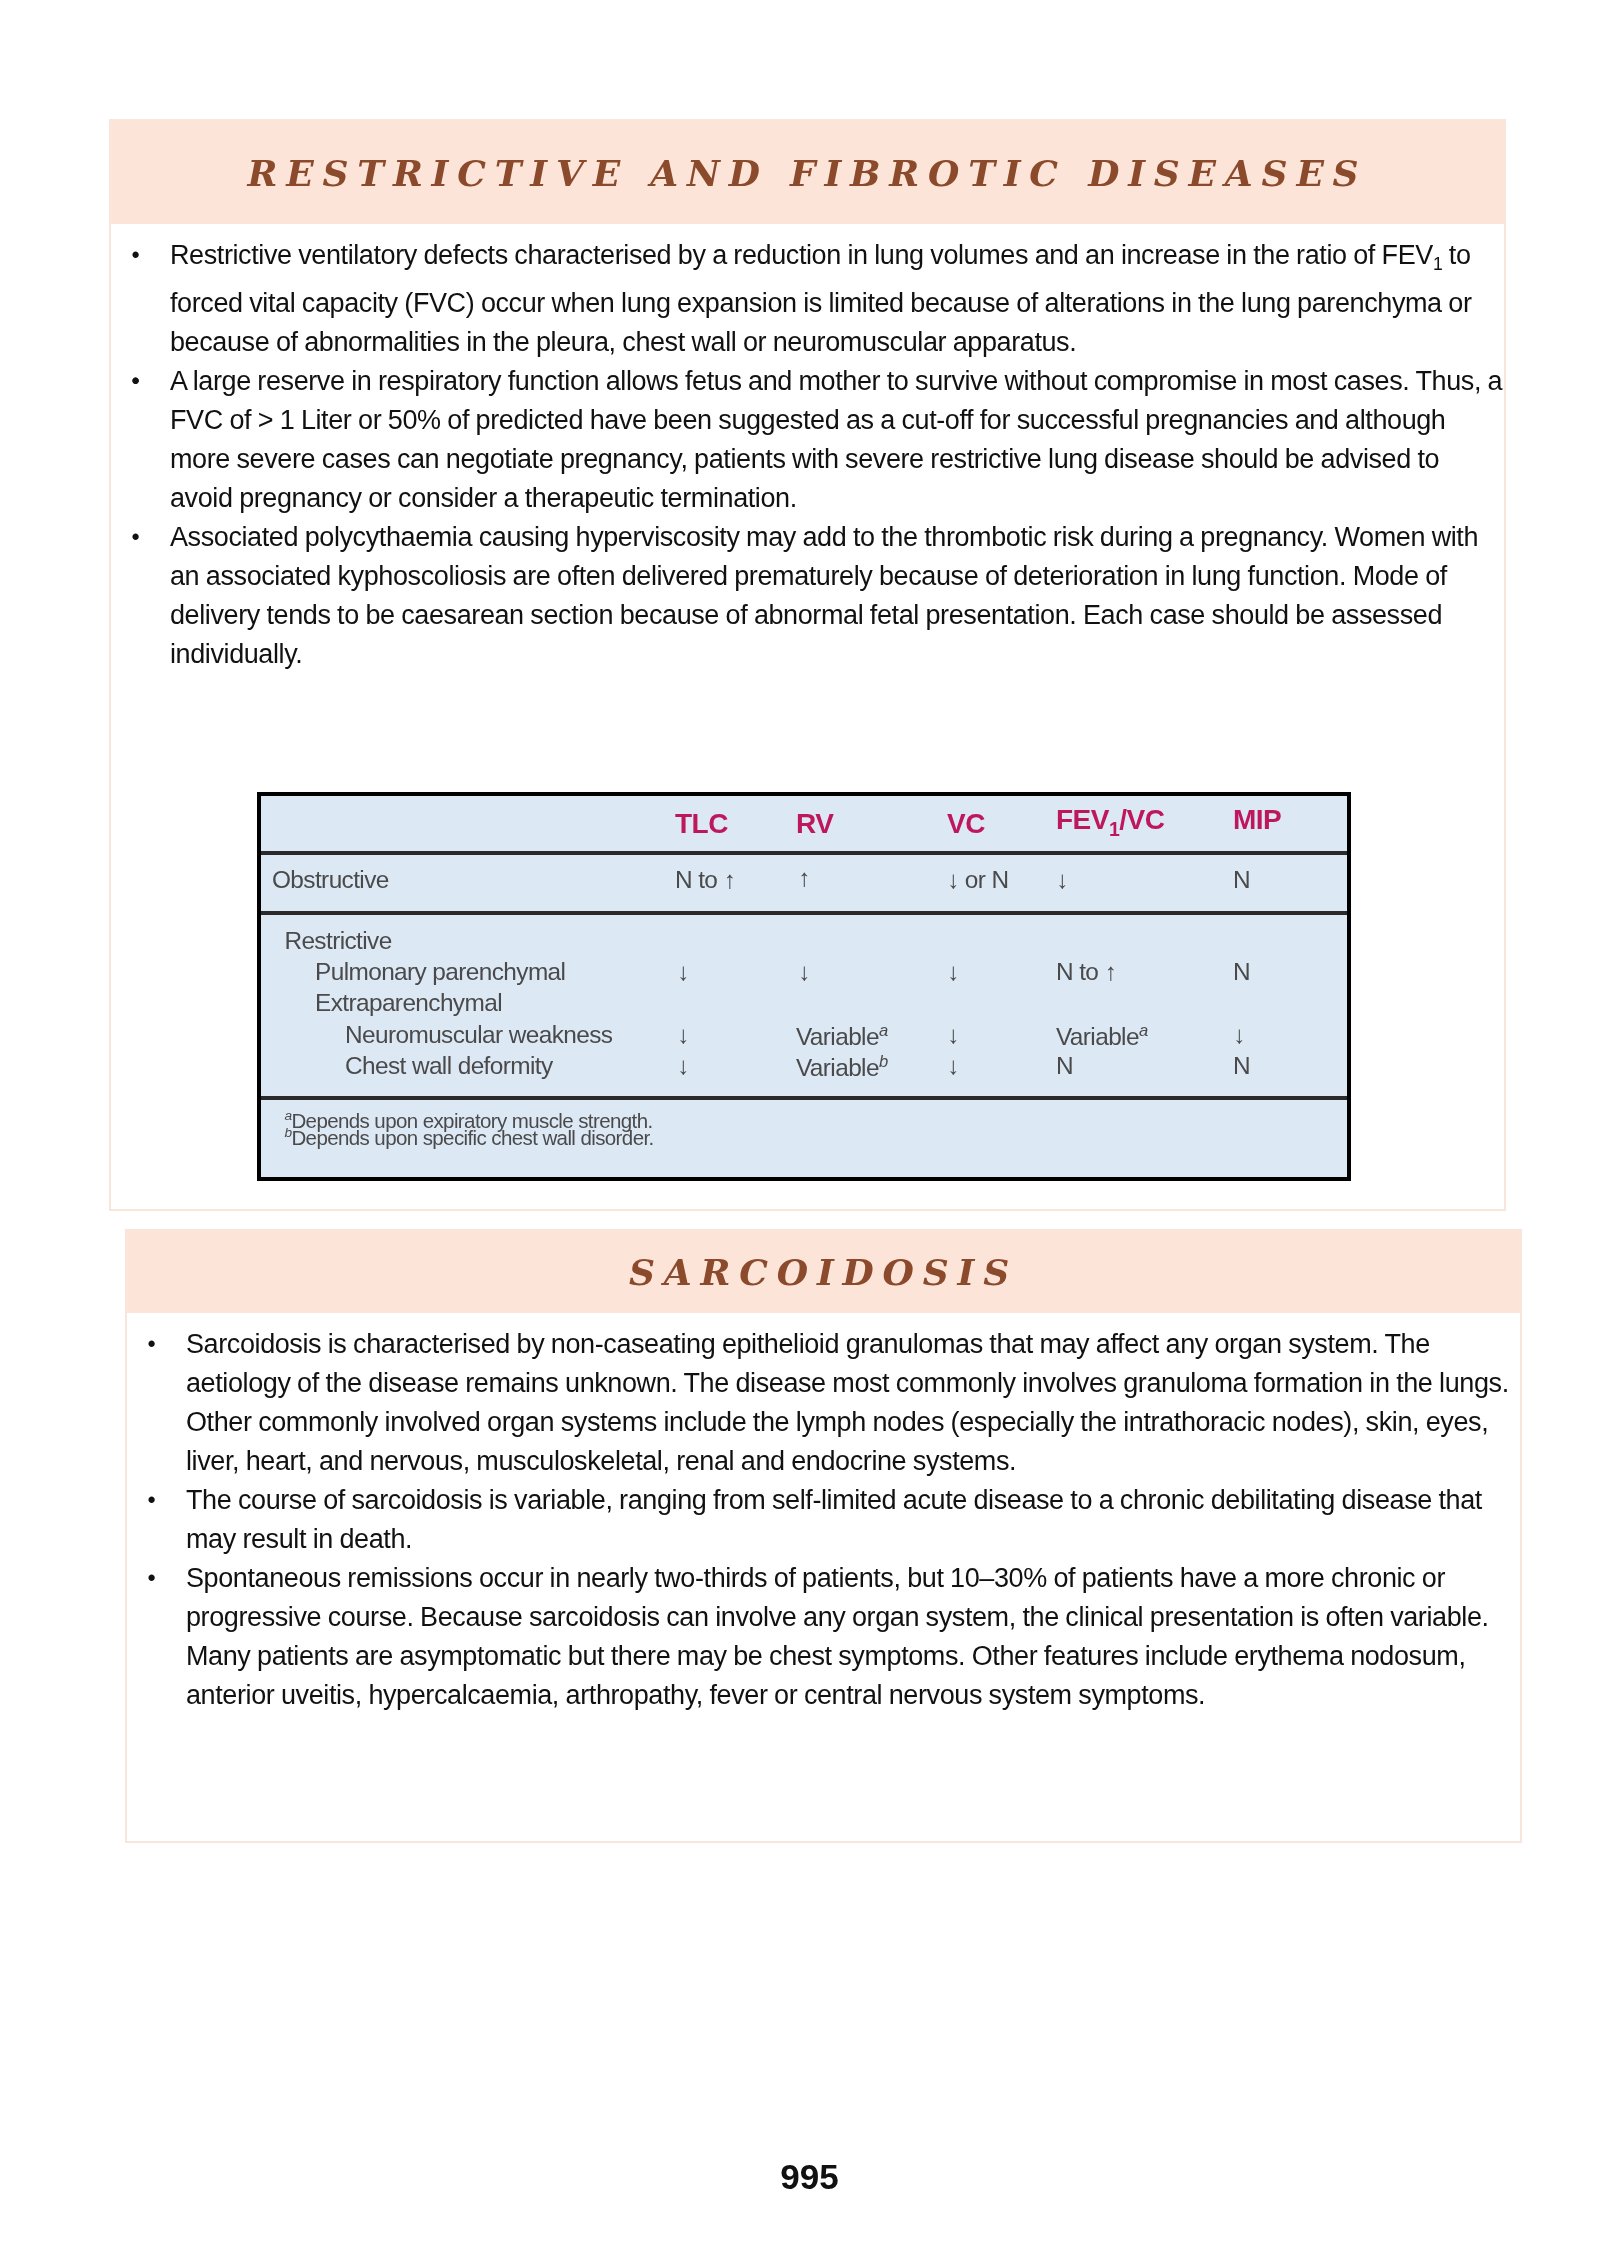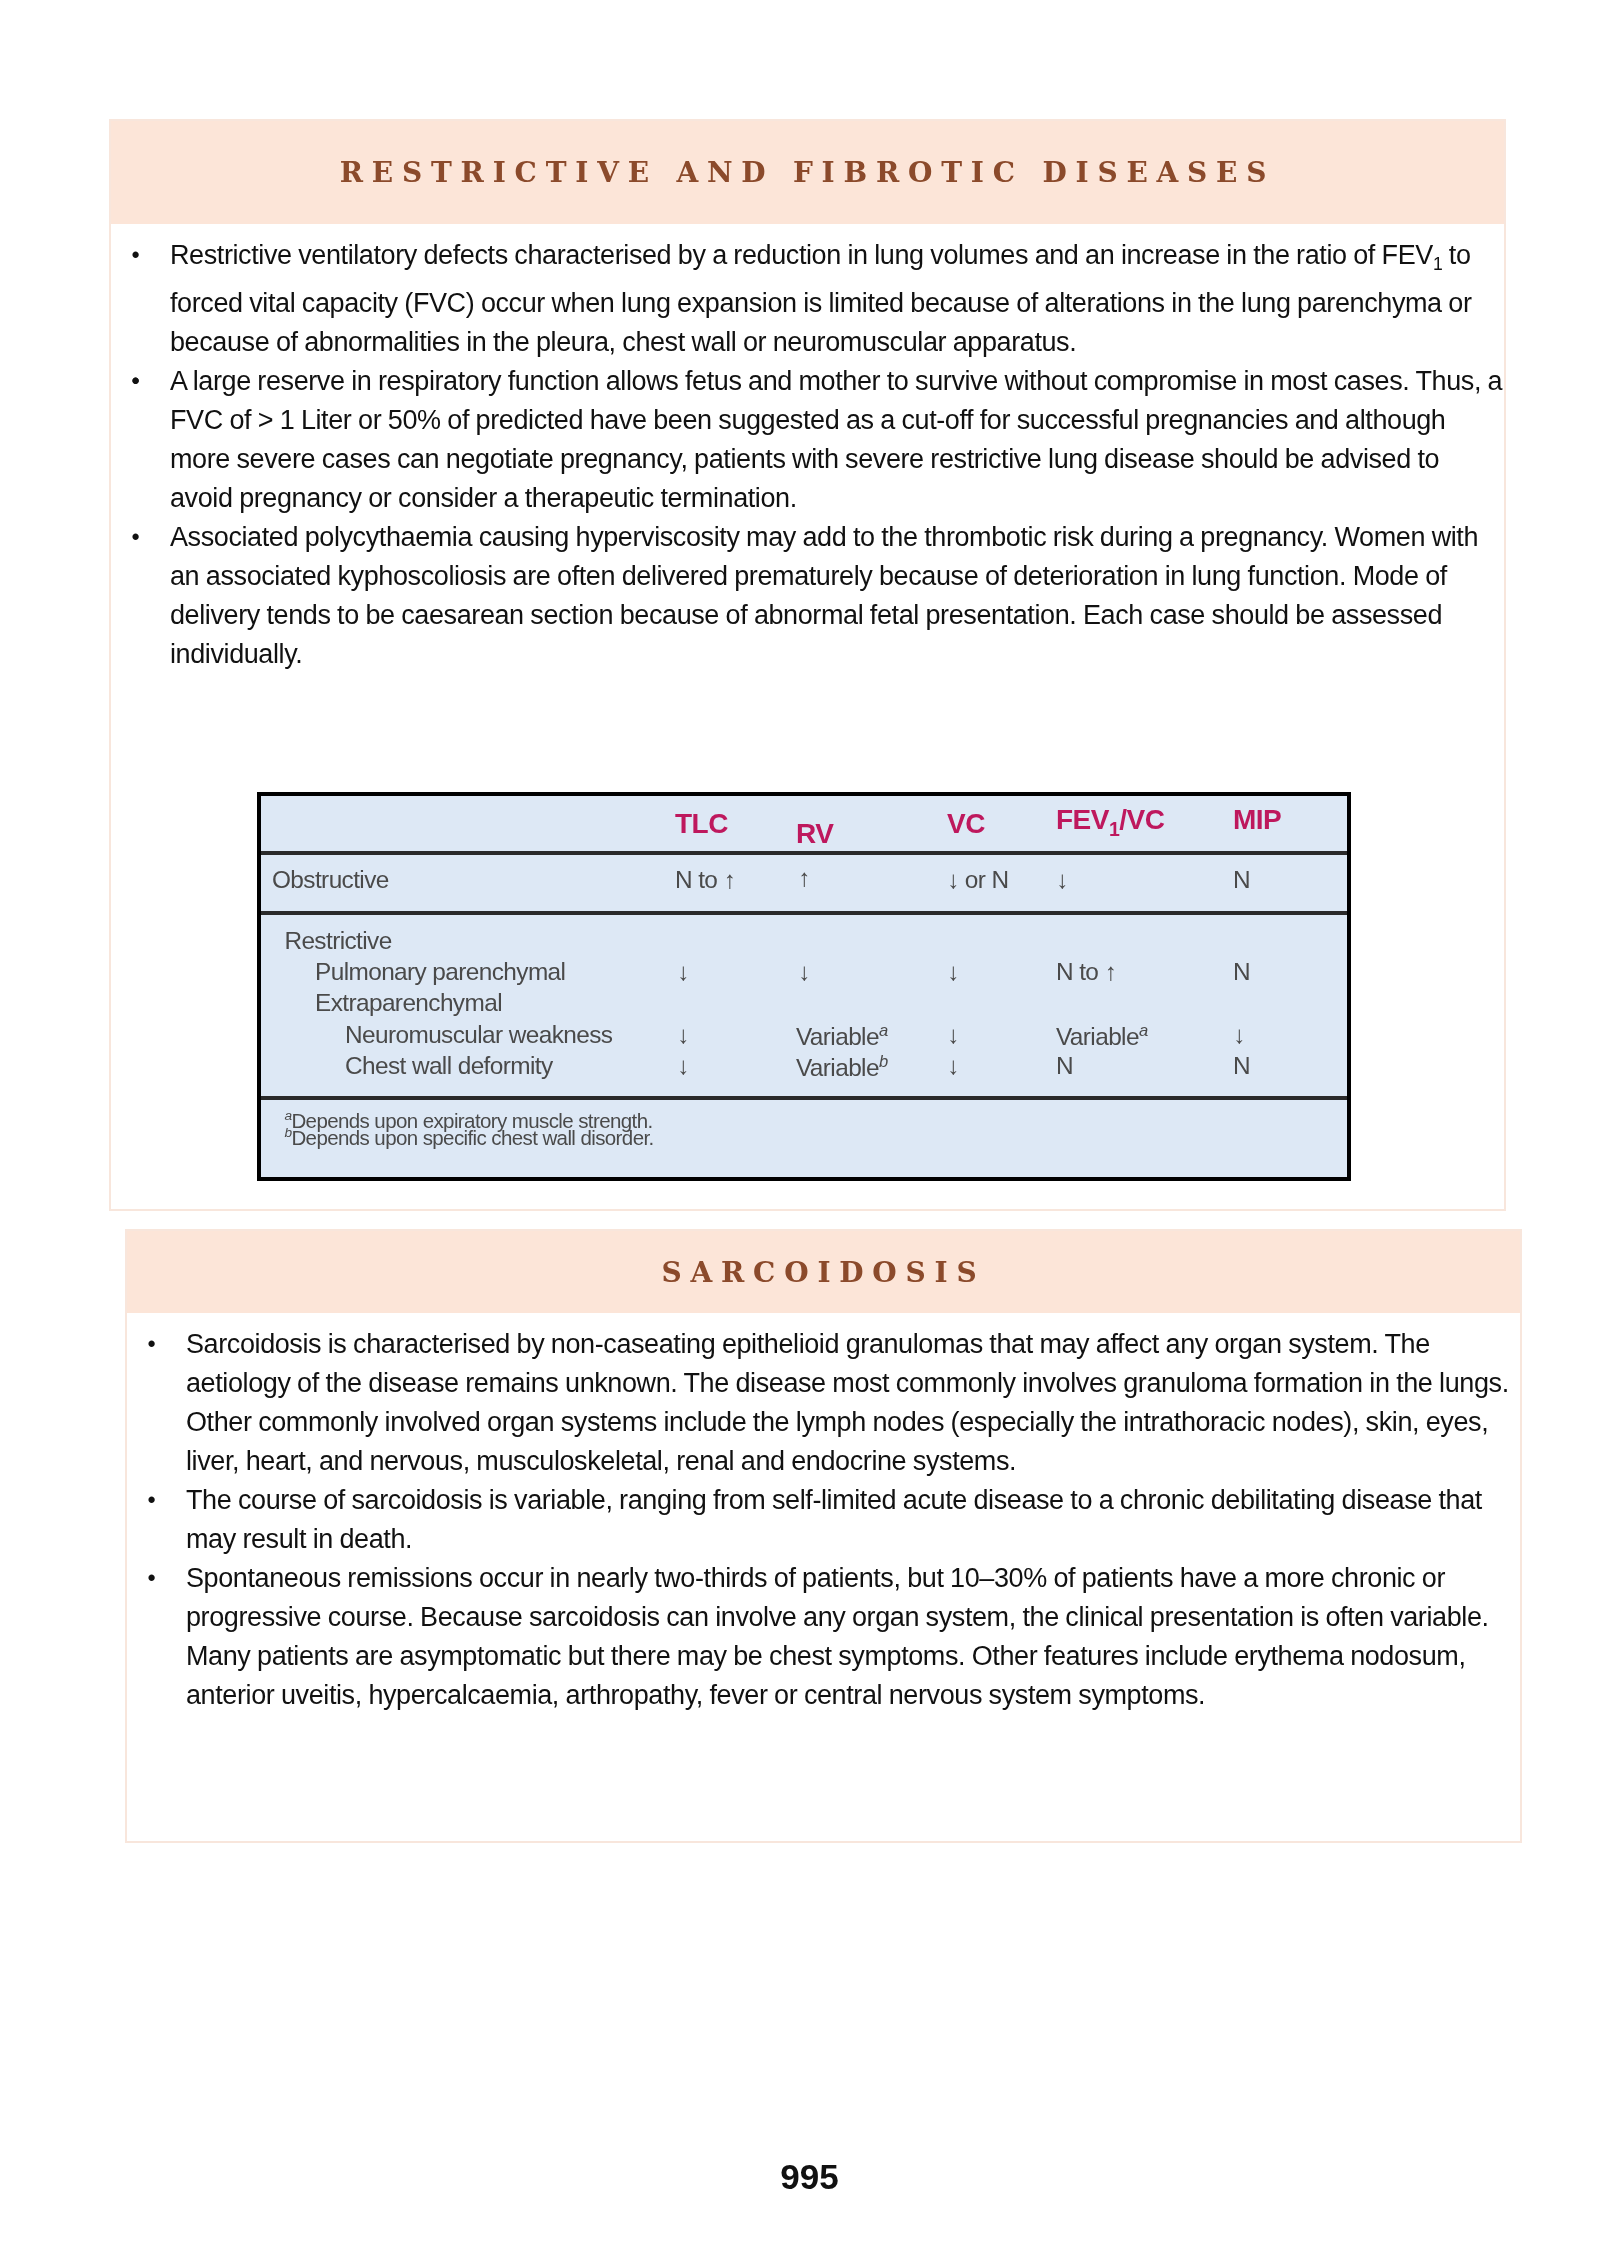--- a/index.html
+++ b/index.html
@@ -9,22 +9,22 @@
     overflow:hidden;
   }
   .box {
     position:absolute; left:109px; width:1397px;
     border:2.9px solid #f8e6dc; box-sizing:border-box; background:#fff;
   }
   .box-head {
     background:#fce5d8; text-align:right;
     font-family:"DejaVu Serif", "Liberation Serif", serif;
     font-weight:bold; color:#8b4a2b; letter-spacing:8.8px;
-    font-size:28px; 
-    display:flex; align-items:center; justify-content:center;
+    font-size:36px; 
+    display:flex; align-items:center; justify-content:center;font-style:italic;
   }
   ul.bul { list-style:none; margin:0; padding:0; }
   ul.bul li {
     position:relative; padding-left:59px;
     font-family:"Liberation Sans", sans-serif;
     font-size:27px; line-height:39px; color:#111;
     letter-spacing:-0.4px; word-spacing:-0.5px;
   }
   ul.bul li .dot {
     position:absolute; left:20.5px; top:0; font-size:23.4px;
@@ -56,21 +56,21 @@
     <li><span class="dot">•</span><span>Restrictive ventilatory defects characterised by a reduction in lung volumes and an increase in the ratio of FEV</span><sub style="font-size:17.6px;">1</sub><span> to forced vital capacity (FVC) occur when lung expansion is limited because of alterations in the lung parenchyma or because of abnormalities in the pleura, chest wall or neuromuscular apparatus.</span></li>
     <li><span class="dot">•</span></li>
     <li><span class="dot">•</span><span>A large reserve in respiratory function allows fetus and mother to survive without compromise in most cases.  Thus, a FVC of &gt; 1 Liter or 50% of predicted have been suggested as a cut-off for successful pregnancies and although more severe cases can negotiate pregnancy, patients with severe restrictive lung disease should be advised to avoid pregnancy or consider a therapeutic termination.</span></li>
     <li><span class="dot">•</span><span>Associated polycythaemia causing hyperviscosity may add to the thrombotic risk during a pregnancy. Women with an associated kyphoscoliosis are often delivered prematurely because of deterioration in lung function. Mode of delivery tends to be caesarean section because of abnormal fetal presentation. Each case should be assessed individually.</span></li>
   </ul>
 </div>
 
 <div class="tbl">
 
   <div class="c h" style="left:414px;top:11.7px;">TLC</div>
-  <div class="c h" style="left:535px;top:11.7px;margin-top:10px;">RV</div>
+  <div class="c h" style="left:535px;top:11.7px;">RV</div>
   <div class="c h" style="left:686px;top:11.7px;">VC</div>
   <div class="c h" style="left:795px;top:7.8px;">
     <span>FEV</span><sub style="font-size:19.5px;">1</sub><span>/VC</span>
   </div>
   <div class="c h" style="left:972px;top:8px;">MIP</div>
   <div class="hline" style="top:55px;"></div>
 
   <div class="c" style="left:11px;top:70px;">Obstructive</div>
   <div class="c" style="left:414px;top:70px;">N to ↑</div>
   <div class="c" style="left:537px;top:68px;">↑</div>

